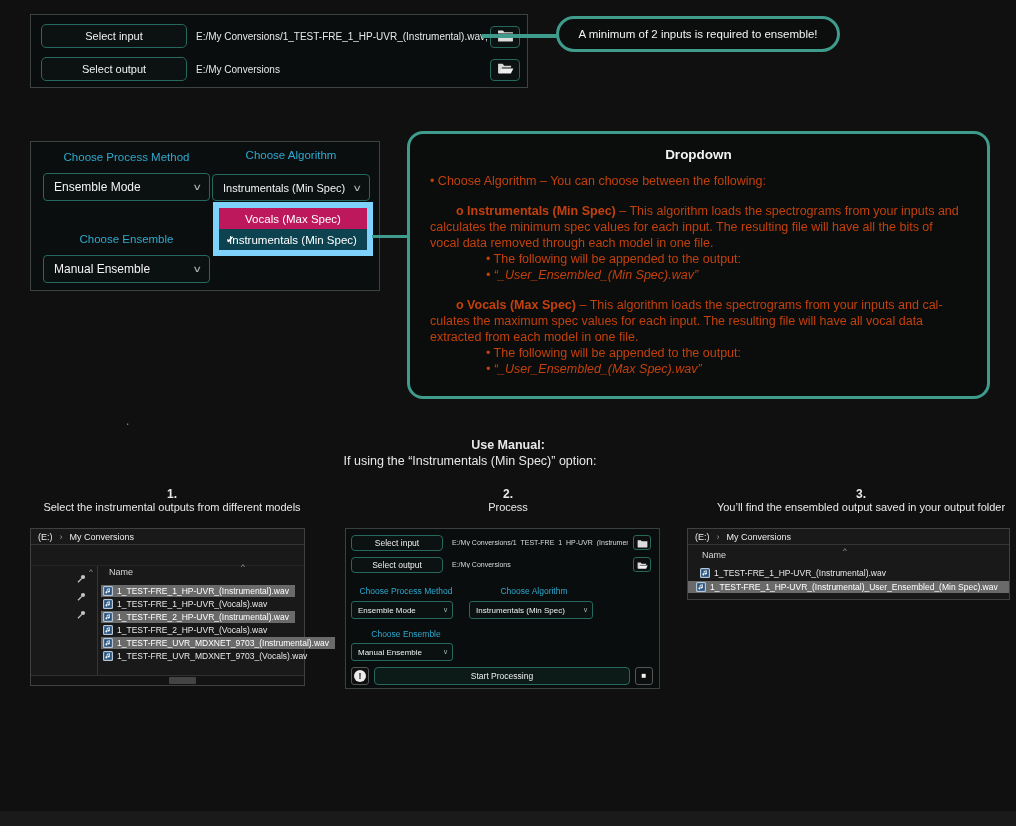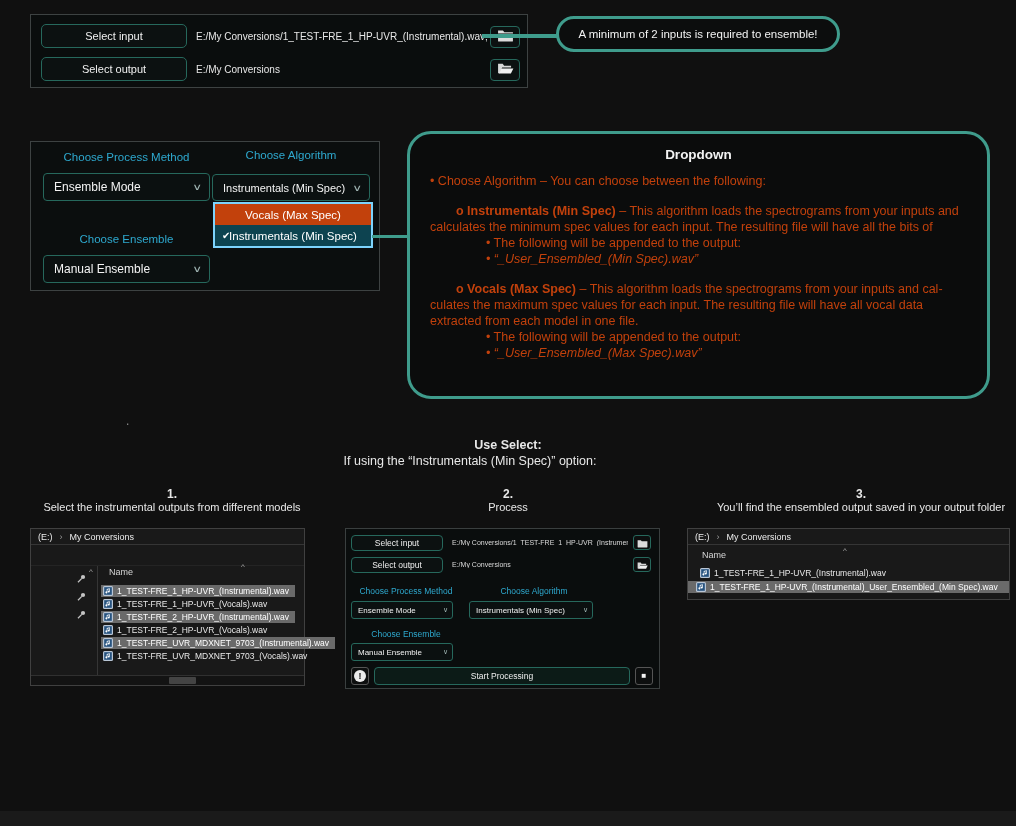--- a/index.html
+++ b/index.html
@@ -17,27 +17,27 @@
     background:#0b1010;color:#f4f4f4;padding-left:10px;white-space:nowrap}
   .dd .chev{position:absolute;right:8px;color:#9fb4b2;font-size:9px;transform:scaleX(1.5);transform-origin:center}
   .cyan-label{position:absolute;color:#2ea9cf;text-align:center;white-space:nowrap}
   .icon-btn{position:absolute;display:flex;align-items:center;justify-content:center;
     border:1px solid #26685c;border-radius:4px;background:#0c1111}
   
   .tealline{position:absolute;background:#3f9c8c;z-index:5}
   .callout{position:absolute;display:flex;align-items:center;justify-content:center;
     border:3px solid #3f9c8c;border-radius:19px;background:#0c0d0d;color:#f2f2f2;font-size:11.5px;white-space:nowrap;z-index:6}
   
-  .menu{position:absolute;border:2px solid #7dd3fc;background:#c2410c;z-index:4}
+  .menu{position:absolute;border:6px solid #7dd3fc;background:#be185d;z-index:4}
   .menu-item{position:relative;height:21px;display:flex;align-items:center;justify-content:center;
     font-size:11.5px;color:#fff;white-space:nowrap}
   .menu-item .chk{position:absolute;left:7px;font-size:10px;color:#fff}
   .menu-item.checked{background:#0d4350}
   
-  .info-box{position:absolute;border:3px solid #3f9c8c;border-radius:24px;background:#0b0c0c;
+  .info-box{position:absolute;border:3px solid #3f9c8c;border-radius:16px;background:#0b0c0c;
     padding:13px 20px 0 20px;overflow:hidden}
   .info-title{text-align:center;font-weight:bold;font-size:13.5px;color:#f2f2f2;margin-bottom:11px}
   .iline{font-size:12.5px;line-height:16px;color:#c2410c;white-space:nowrap}
   .iline.first{padding-left:26px}
   .iline.bullet{padding-left:56px}
   .iline.italic{font-style:italic}
   .isp{height:14px}
   
   .center-text{position:absolute;text-align:center;color:#e8e8e8;white-space:nowrap}
   
@@ -132,33 +132,34 @@
     </div>
   </div>
   <div class="tealline" style="left:372px;top:235px;width:35px;height:3px"></div>
 
   <div class="info-box" style="left:407px;top:131px;width:583px;height:268px">
     <div class="info-title">Dropdown</div>
     <div class="iline">• Choose Algorithm – You can choose between the following:</div>
     <div class="isp"></div>
     <div class="iline first"><b>o Instrumentals (Min Spec)</b><span> – This algorithm loads the spectrograms from your inputs and</span></div>
     <div class="iline">calculates the minimum spec values for each input. The resulting file will have all the bits of</div>
+    <div class="iline">vocal data removed through each model in one file.</div>
     <div class="iline bullet">• The following will be appended to the output:</div>
     <div class="iline bullet italic">• “_User_Ensembled_(Min Spec).wav”</div>
     <div class="isp"></div>
     <div class="iline first"><b>o Vocals (Max Spec)</b><span> – This algorithm loads the spectrograms from your inputs and cal-</span></div>
     <div class="iline">culates  the maximum spec values for each input. The resulting file will have all vocal data</div>
     <div class="iline">extracted from each model in one file.</div>
     <div class="iline bullet">• The following will be appended to the output:</div>
     <div class="iline bullet italic">• “_User_Ensembled_(Max Spec).wav”</div>
   </div>
 
   <div class="stray" style="left:126px;top:414px">.</div>
 
-  <div class="center-text" style="left:0;top:438px;width:1016px;font-size:12.5px;font-weight:bold">Use Select:</div>
+  <div class="center-text" style="left:0;top:438px;width:1016px;font-size:12.5px;font-weight:bold">Use Manual:</div>
   <div class="center-text" style="left:0;top:454px;width:940px;font-size:12.5px">If using the “Instrumentals (Min Spec)” option:</div>
 
   <div class="center-text" style="left:17px;top:487px;width:310px;font-size:12px;font-weight:bold">1.</div>
   <div class="center-text" style="left:17px;top:501px;width:310px;font-size:11px">Select the instrumental outputs from different models</div>
   <div class="center-text" style="left:408px;top:487px;width:200px;font-size:12px;font-weight:bold">2.</div>
   <div class="center-text" style="left:408px;top:501px;width:200px;font-size:11px">Process</div>
   <div class="center-text" style="left:705px;top:487px;width:312px;font-size:12px;font-weight:bold">3.</div>
   <div class="center-text" style="left:705px;top:501px;width:312px;font-size:11px">You’ll find the ensembled output saved in your output folder</div>
 
   <div class="explorer" style="left:30px;top:528px;width:275px;height:158px">

